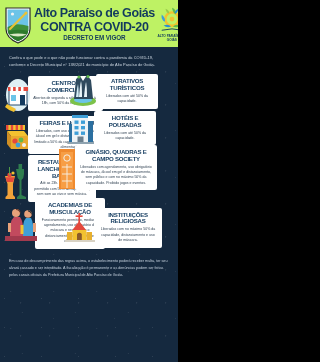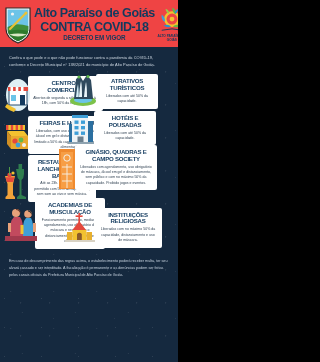--- a/index.html
+++ b/index.html
@@ -11,21 +11,21 @@
     background-image:
       radial-gradient(circle at 12% 30%, rgba(255,255,255,.10) .6px, transparent .8px),
       radial-gradient(circle at 42% 62%, rgba(255,255,255,.08) .6px, transparent .8px),
       radial-gradient(circle at 72% 18%, rgba(255,255,255,.09) .6px, transparent .8px),
       radial-gradient(circle at 88% 78%, rgba(255,255,255,.07) .6px, transparent .8px),
       radial-gradient(circle at 25% 88%, rgba(255,255,255,.07) .6px, transparent .8px);
     background-size:37px 29px,53px 41px,29px 33px,61px 47px,43px 37px;
     pointer-events:none;}
 
   
-  #header{position:relative;height:47px;background:#ef4444;display:flex;align-items:center;padding:2px 3px 0 3px;box-sizing:border-box;}
+  #header{position:relative;height:47px;background:#bef264;display:flex;align-items:center;padding:2px 3px 0 3px;box-sizing:border-box;}
   .crest{width:30px;height:40px;flex:0 0 30px;position:relative;}
   .crest svg{width:100%;height:100%;display:block;}
   .head-txt{flex:1;text-align:center;line-height:1;padding:0 1px;}
   .h-l1{font-size:12.5px;font-weight:bold;color:#123a5e;letter-spacing:-.4px;white-space:nowrap;font-family:"Liberation Sans",sans-serif;}
   .h-l2{font-size:12.5px;font-weight:bold;color:#123a5e;letter-spacing:-.4px;margin-top:1px;white-space:nowrap;}
   .h-l3{font-size:6.3px;font-weight:bold;color:#123a5e;letter-spacing:-.1px;margin-top:2px;}
   .rlogo{width:32px;height:42px;flex:0 0 32px;display:flex;flex-direction:column;align-items:center;justify-content:center;}
   .rlogo svg{width:28px;height:28px;display:block;}
   .rlogo .rl-t{font-size:3.2px;font-weight:bold;color:#123a5e;line-height:1.15;text-align:center;margin-top:1px;}
 
@@ -64,21 +64,21 @@
           <path d="M4.6 26.5 Q13 23.5 25.4 26 V24 Q25.4 31.8 15 36.2 Q4.6 31.8 4.6 24 Z" fill="#2e7a2b"></path>
           <path d="M6 29.5 Q15 27.5 24 29.5 Q15 33.5 6 29.5 Z" fill="#d9e7c4"></path>
           <path d="M7 24 L23 8" stroke="#e8c23a" stroke-width="2.1" stroke-linecap="round"></path>
           <circle cx="23" cy="8" r="1.5" fill="#e8c23a"></circle>
           <circle cx="9.5" cy="9" r="1.6" fill="#f2f2f2"></circle>
         </svg>
       </div>
 
       <div class="head-txt">
         <div class="h-l1">Alto Paraíso de Goiás</div>
-        <div class="h-l2">CONTRA COVID-18</div>
+        <div class="h-l2">CONTRA COVID-20</div>
         <div class="h-l3">DECRETO EM VIGOR</div>
       </div>
 
       <div class="rlogo">
         <svg viewBox="0 0 30 30">
           <circle cx="15" cy="14" r="7.2" fill="none" stroke="#f2c230" stroke-width="2.6"></circle>
           <circle cx="15" cy="14" r="2.6" fill="#f2c230"></circle>
           <path d="M15 2 Q20 4 19 9 Q16 8 15 2 Z" fill="#5fb84a"></path>
           <path d="M26 9 Q27 14 23 17 Q21 14 26 9 Z" fill="#3f9fd8"></path>
           <path d="M4 9 Q3 14 7 17 Q9 14 4 9 Z" fill="#3f9fd8"></path>

